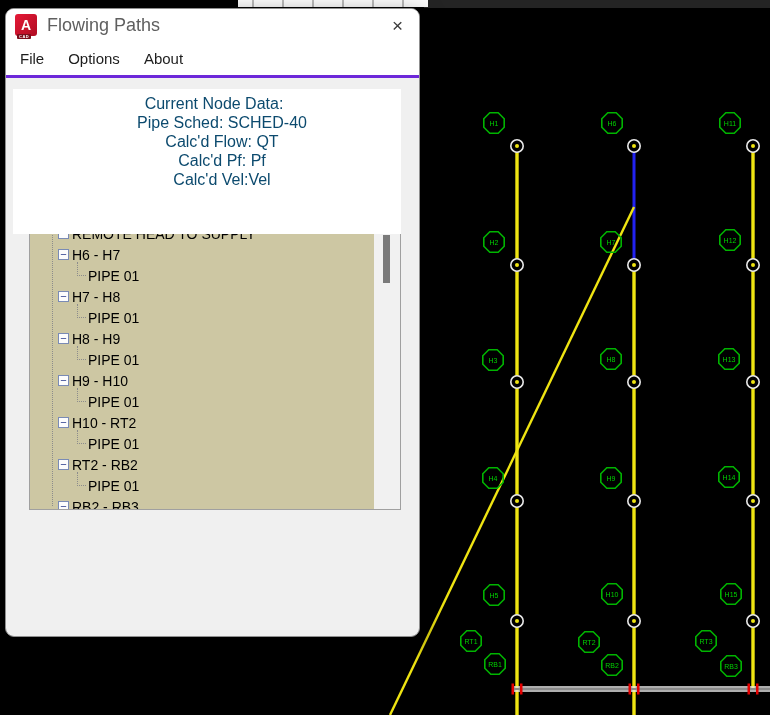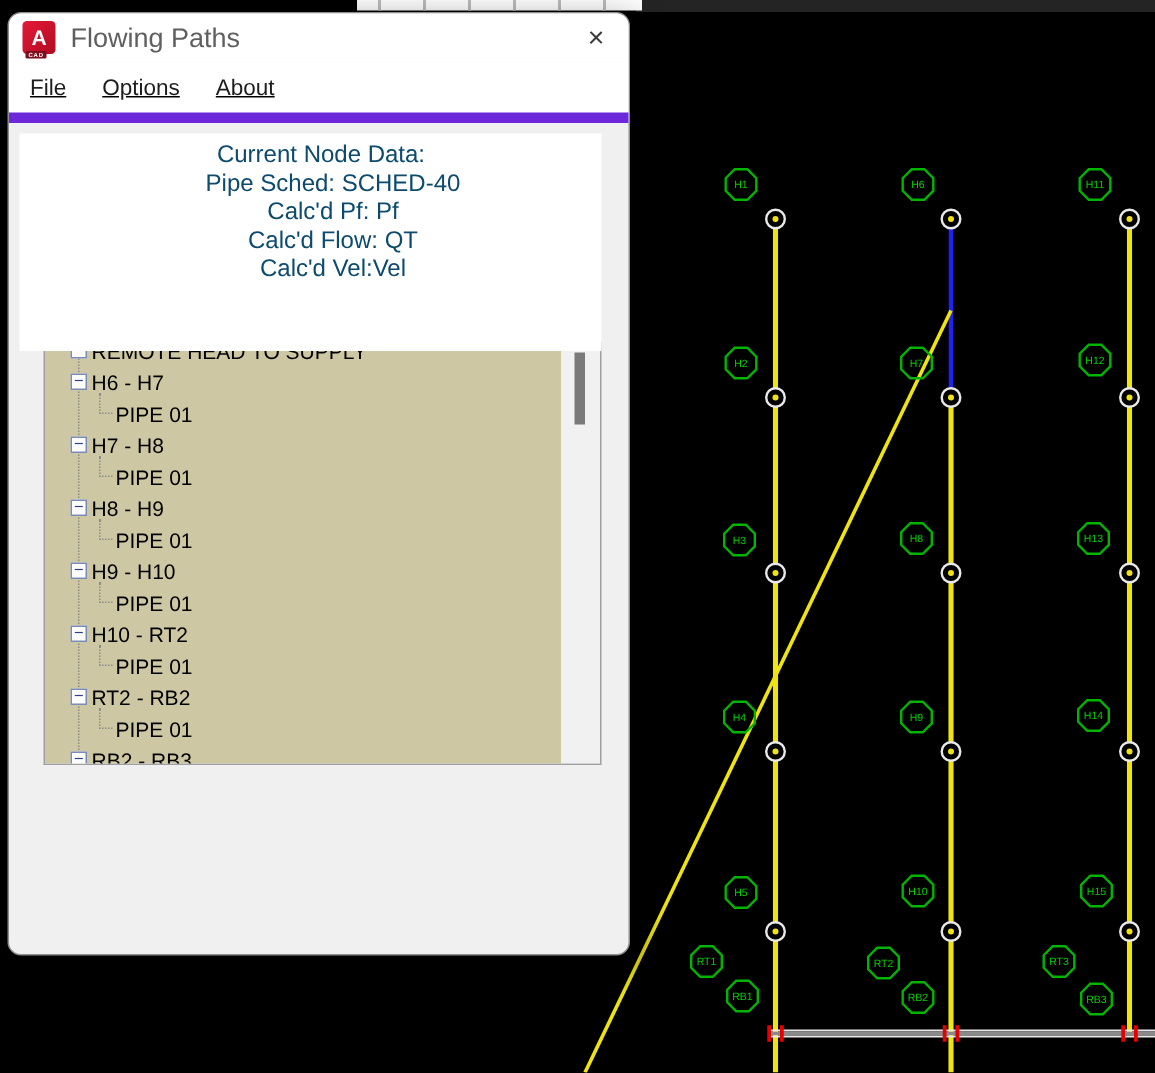--- a/index.html
+++ b/index.html
@@ -20,33 +20,33 @@
   .titlebar{position:absolute;left:0;top:0;right:0;height:32px;background:#fff;
             border-radius:8px 8px 0 0;display:flex;align-items:center;}
   .app-icon{width:22px;height:22px;margin-left:9px;position:relative;border-radius:3px;
             background:linear-gradient(135deg,#e51937,#b00c22);display:flex;align-items:center;justify-content:center;}
   .app-icon .letter{color:#fff;font-weight:bold;font-size:14px;line-height:1;}
   .app-icon .sub{position:absolute;left:2px;bottom:-3px;background:#7d0d1c;color:#fff;
                  font-size:4px;font-weight:bold;padding:0 2px;border-radius:1px;letter-spacing:.5px;}
   .win-title{margin-left:10px;font-size:18px;color:#5f5f5f;}
   .close-btn{margin-left:auto;margin-right:16px;font-size:19px;color:#3c3c3c;cursor:pointer;line-height:1;}
   .menubar{position:absolute;left:0;top:32px;right:0;height:34px;background:#fff;
-           display:flex;align-items:center;border-bottom:7px solid #6d28d9;text-decoration:underline;}
+           display:flex;align-items:center;border-bottom:3px solid #6d28d9;}
   .menu-item{font-size:15px;color:#1d1d1d;padding:0 12px;cursor:pointer;}
   .menu-item:first-child{padding-left:14px;}
 
   .info-panel{position:absolute;left:7px;top:80px;width:388px;height:145px;background:#fff;z-index:3;
               padding-top:5px;box-sizing:border-box;}
   .info-line{font-size:16px;color:#0c4a6e;line-height:19px;padding-left:30px;text-align:center;}
   .info-line.first{padding-left:14px;}
 
   .tree-box{position:absolute;left:23px;top:219px;width:372px;height:282px;background:#f1f1f1;
             border:1px solid #a0a0a0;overflow:hidden;z-index:2;box-sizing:border-box;}
   .tree-fill{position:absolute;left:0;top:0;bottom:0;right:26px;background:#cdc7a3;}
-  .tree-rows{position:absolute;left:0;top:-6px;right:26px;}
+  .tree-rows{position:absolute;left:11px;top:-6px;right:26px;}
   .tree-row{position:relative;height:21px;font-size:14px;color:#000;}
   .tree-vline{position:absolute;left:22px;top:3px;height:274px;width:0;border-left:1px dotted #8c8c8c;}
   .expand-box{position:absolute;left:17px;top:5px;width:11px;height:11px;background:#fdfdfd;
               border:1px solid #7a8bb5;box-sizing:border-box;color:#2c3e8c;font-size:11px;line-height:8px;
               text-align:center;cursor:pointer;}
   .tree-label{position:absolute;left:31px;top:3px;white-space:nowrap;}
   .tree-row.child .tree-label{left:47px;}
   .elbow{position:absolute;left:36px;top:-3px;width:8px;height:13px;
          border-left:1px dotted #8c8c8c;border-bottom:1px dotted #8c8c8c;}
   .scroll-track{position:absolute;right:0;top:0;bottom:0;width:26px;background:#f1f1f1;}
@@ -303,18 +303,18 @@
         </div>
       </div>
     <div class="scroll-track">
       <div class="scroll-thumb"></div>
     </div>
   </div>
 
   <div class="info-panel">
       <div class="info-line first">Current Node Data:</div>
       <div class="info-line">Pipe Sched: SCHED-40</div>
+      <div class="info-line">Calc'd Flow: QT</div>
       <div class="info-line">Calc'd Pf: Pf</div>
-      <div class="info-line">Calc'd Flow: QT</div>
       <div class="info-line">Calc'd Vel:Vel</div>
     </div>
 
 </div>
 
 </body></html>

